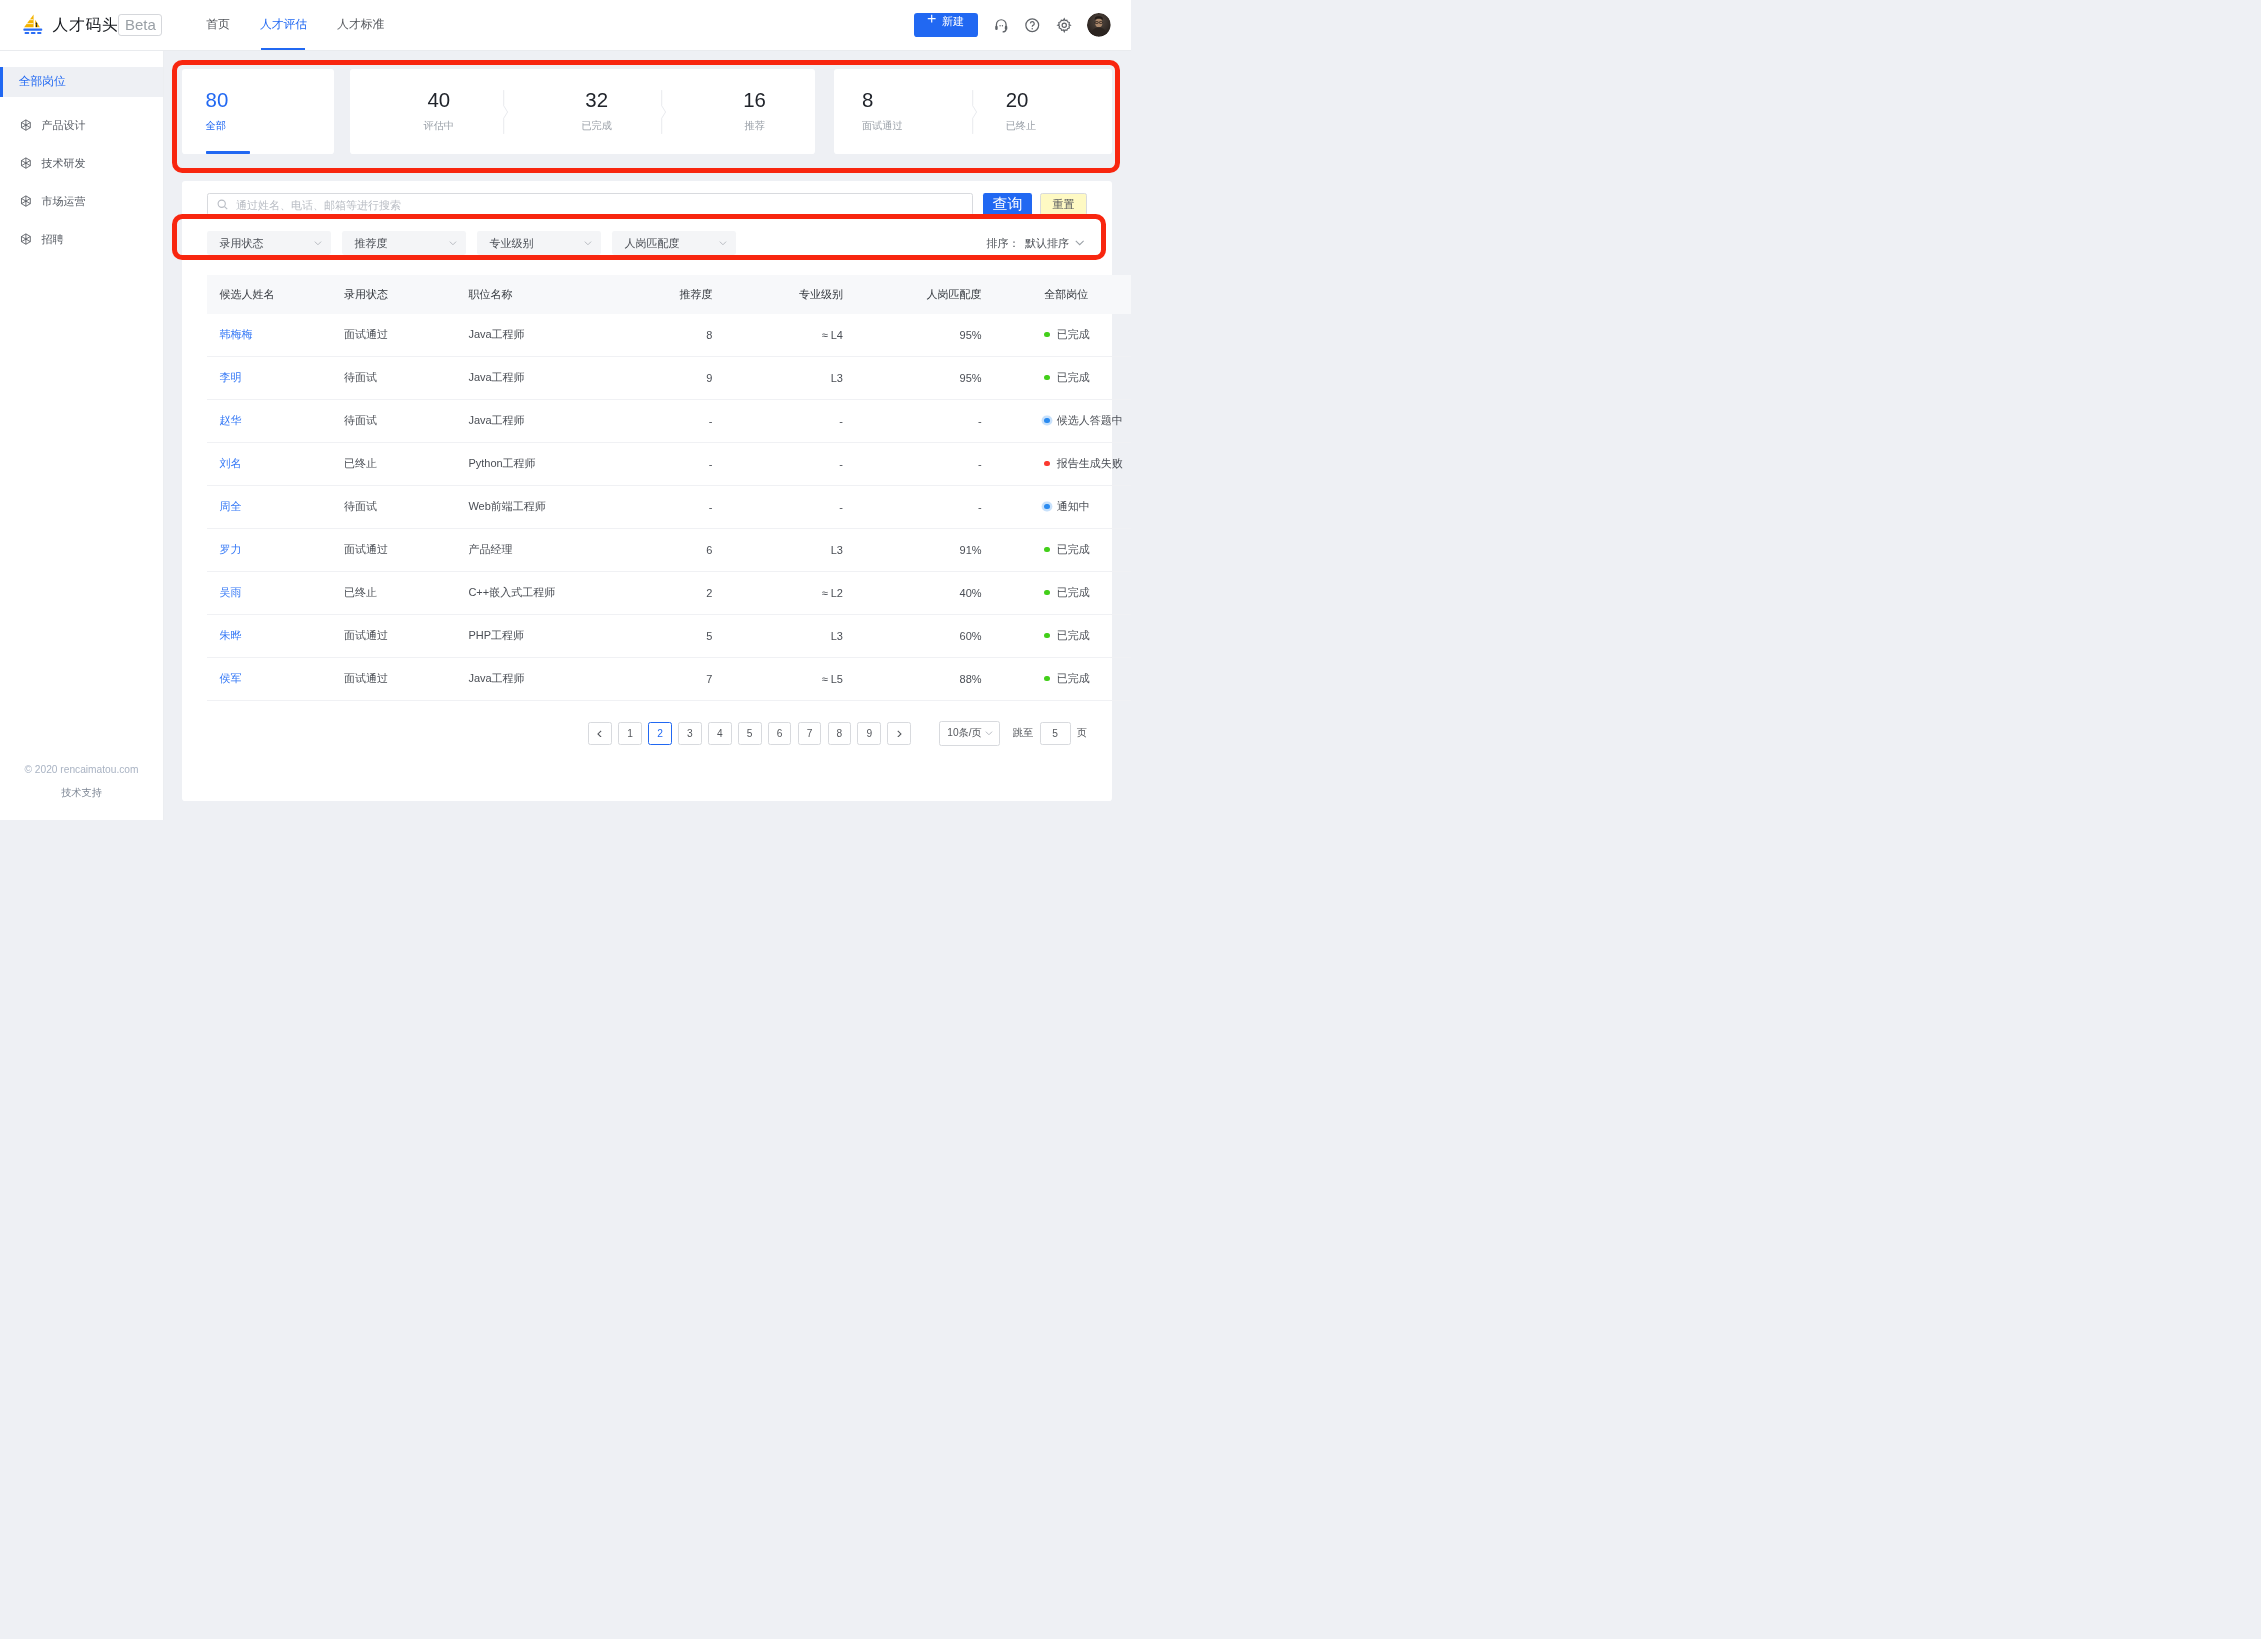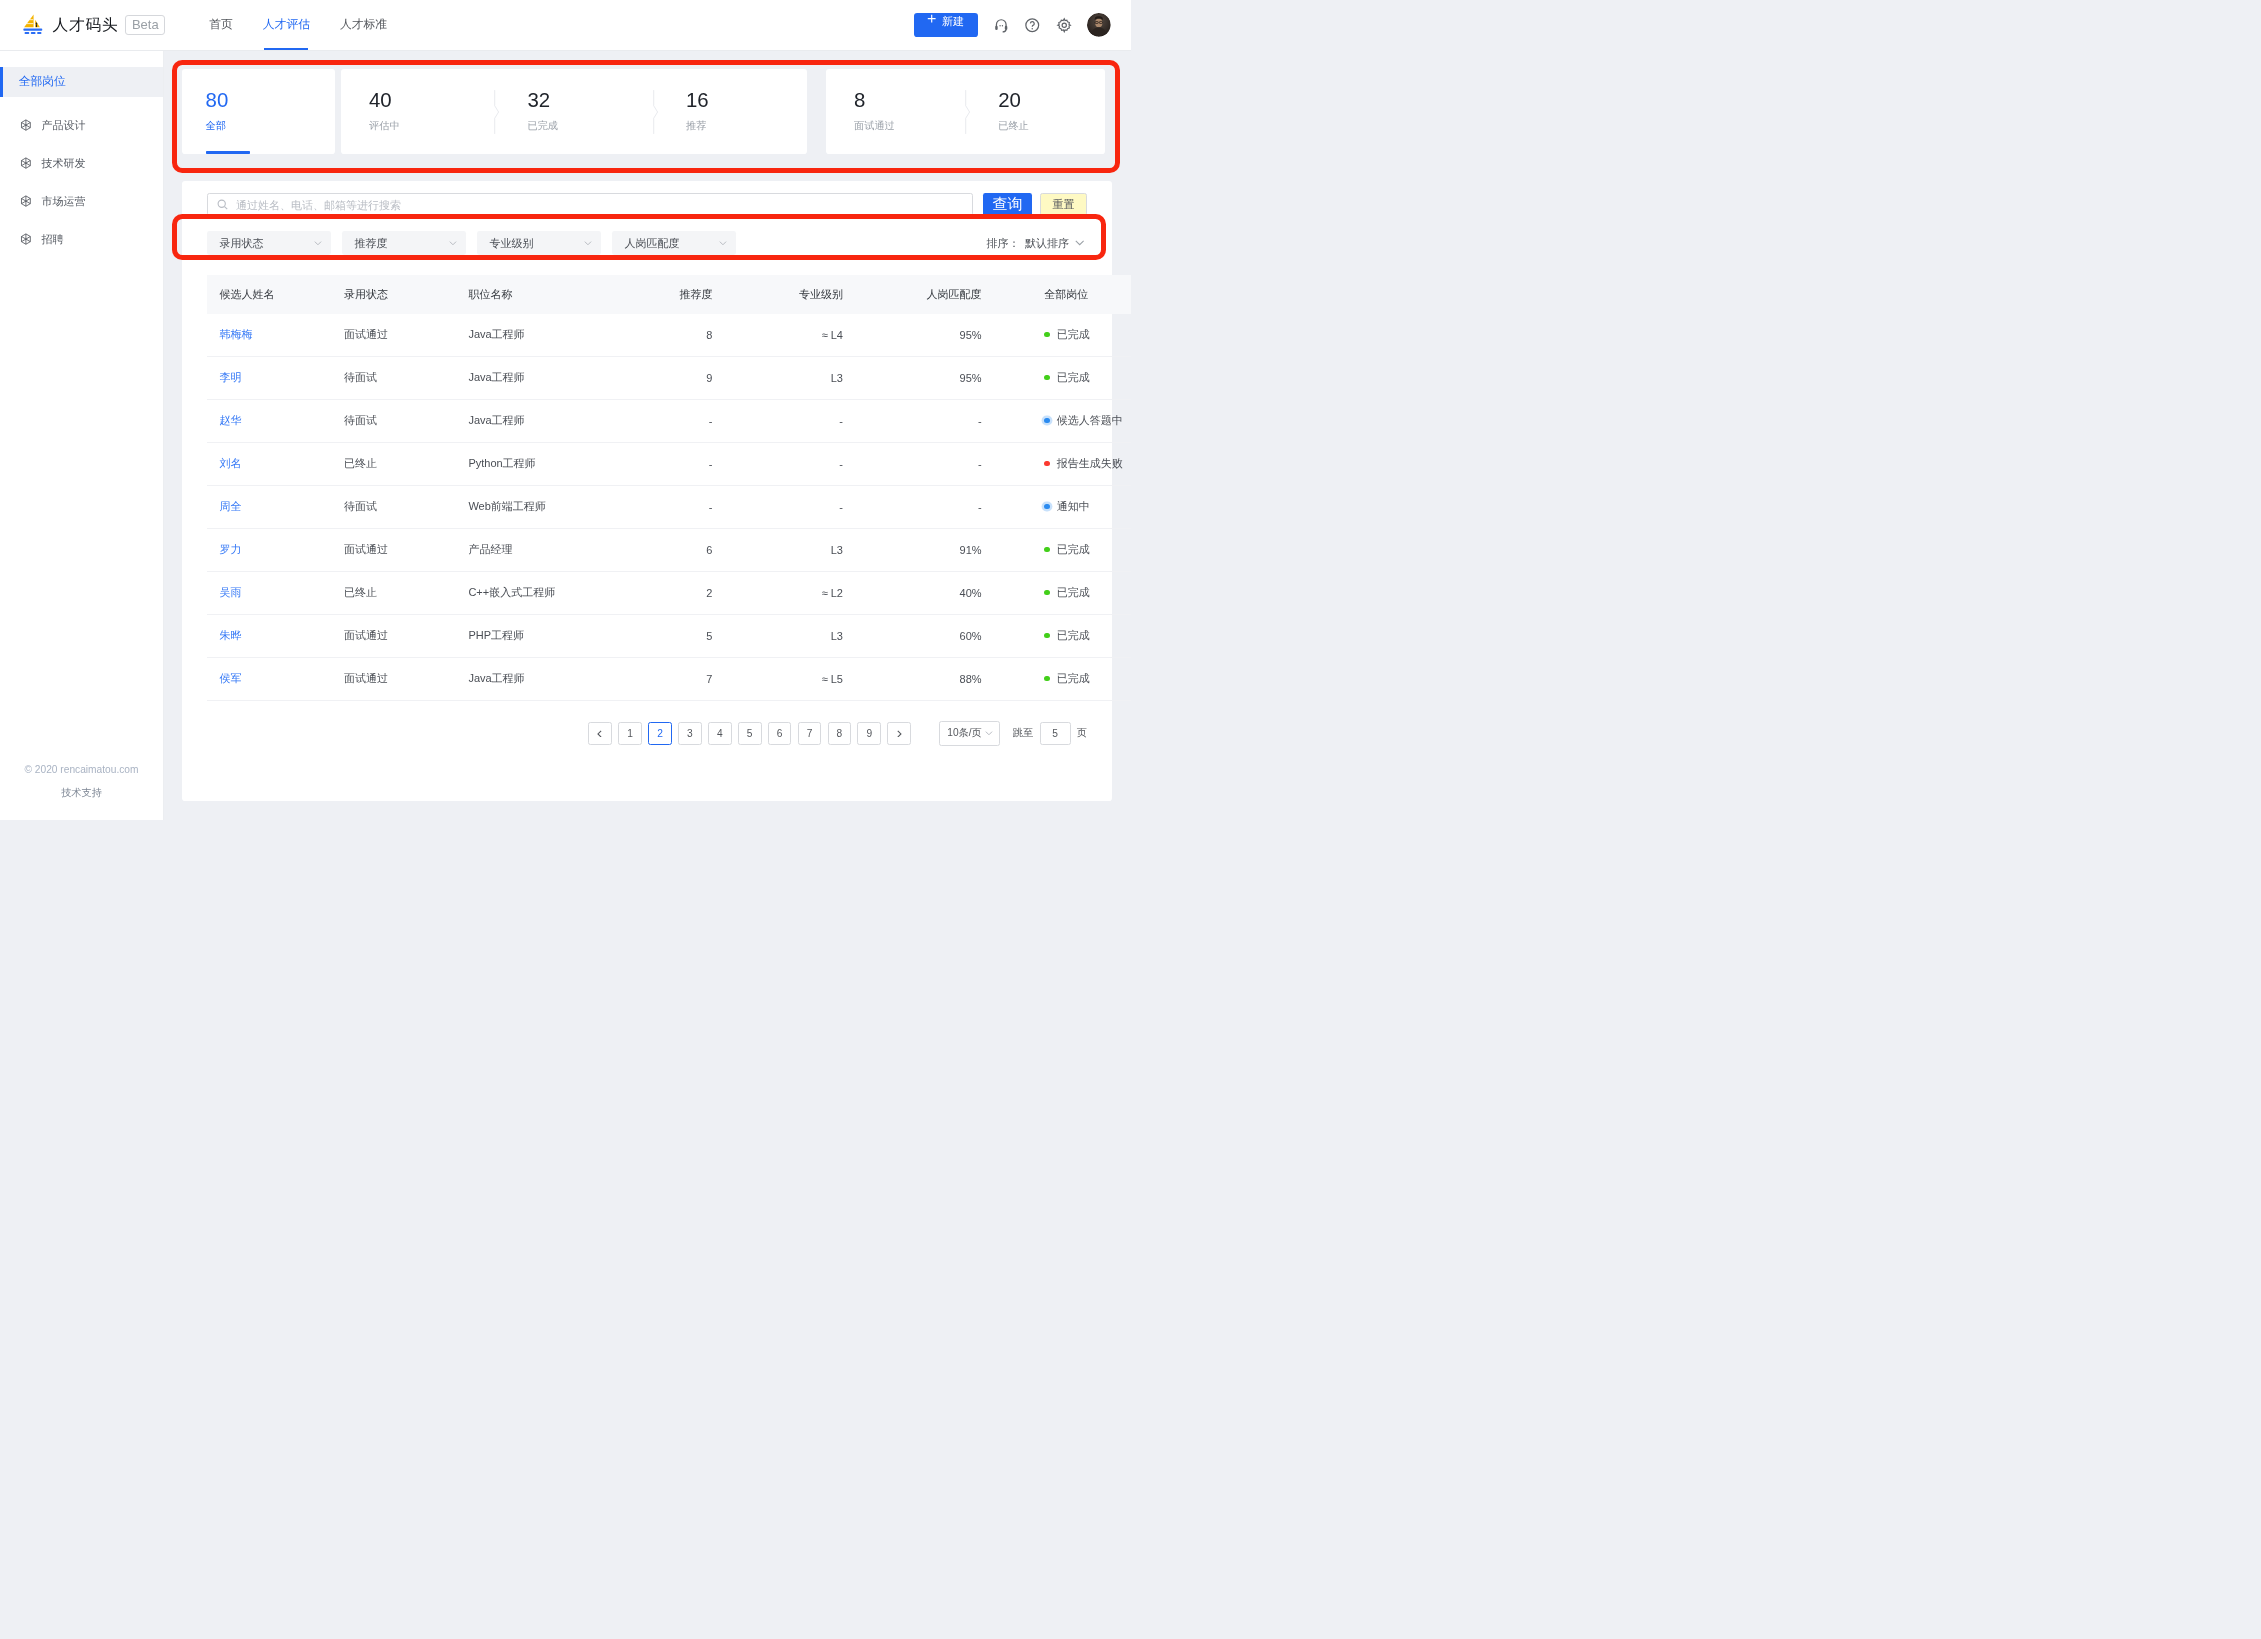--- a/index.html
+++ b/index.html
@@ -7,21 +7,21 @@
     width:1131px;height:820px;position:relative;overflow:hidden;
     background:#eef0f4;
     font-family:"Liberation Sans","DejaVu Sans",sans-serif;
     -webkit-font-smoothing:antialiased;
   }
   
   .topbar{position:absolute;top:0;left:0;right:0;height:50px;background:#fff;
     border-bottom:0.8px solid #e9ebee;display:flex;align-items:center;z-index:5}
   .brand{display:flex;align-items:center;margin-left:21px}
   .brand-name{font-size:15.7px;font-weight:400;color:#15181d;letter-spacing:0.8px;margin-left:7.9px}
-  .badge{margin-left:7px;font-size:13px;color:#9aa0a6;border:0.8px solid #d5d7db;border-radius:3.1px;padding:1.6px 5.5px;line-height:1.1}
+  .badge{font-size:15px;color:#9aa0a6;border:0.8px solid #d5d7db;border-radius:3.1px;padding:1.6px 5.5px;line-height:1.1}
   .topnav{display:flex;margin-left:44px;gap:30px;height:100%;align-items:stretch}
   .nav-item{font-size:11.8px;color:#54575c;position:relative;display:flex;align-items:center;cursor:pointer}
   .nav-item.active{color:#2168f2}
   .nav-underline{position:absolute;bottom:0;left:50%;transform:translateX(-50%);width:44px;height:2.4px;background:#2168f2}
   .top-actions{margin-left:auto;display:flex;align-items:center;margin-right:20.4px;gap:15px}
   .btn-new{width:64px;height:23.6px;background:#2168f2;color:#fff;border:none;border-radius:3.1px;
     font-size:11px;display:flex;justify-content:center;gap:5.5px;cursor:pointer}
   .icon-btn{color:#5f6368;display:flex;align-items:center;cursor:pointer}
   .avatar{width:23.6px;height:23.6px;border-radius:50%;overflow:hidden;display:flex;cursor:pointer}
   
@@ -219,21 +219,21 @@
 
 <div class="content">
   <div class="stats-row" id="stats-row">
       <div class="stat-card primary" style="width: 153px; margin-left: 0px;">
         <div class="stat" style="flex: 1 1 0%; padding-left: 23.6px;">
           <div class="stat-value">80</div>
           <div class="stat-label">全部</div>
         </div>
         <div class="primary-bar"></div>
       </div>
-      <div class="stat-card" style="width: 466px; margin-left: 6px;">
+      <div class="stat-card" style="width: 466px; margin-left: 16px; text-align: center;">
         <div class="stat" style="flex: 1 1 0%; padding-left: 28px;">
           <div class="stat-value">40</div>
           <div class="stat-label">评估中</div>
         </div>
         <span class="stat-divider">
           <svg width="9.4" height="44" viewBox="0 0 12 56" fill="none" stroke="#e2e4e9" stroke-width="1">
             <path d="M6 0v20l5 8-5 8v20"></path>
           </svg>
         </span>
         <div class="stat" style="flex: 1 1 0%; padding-left: 28px;">

